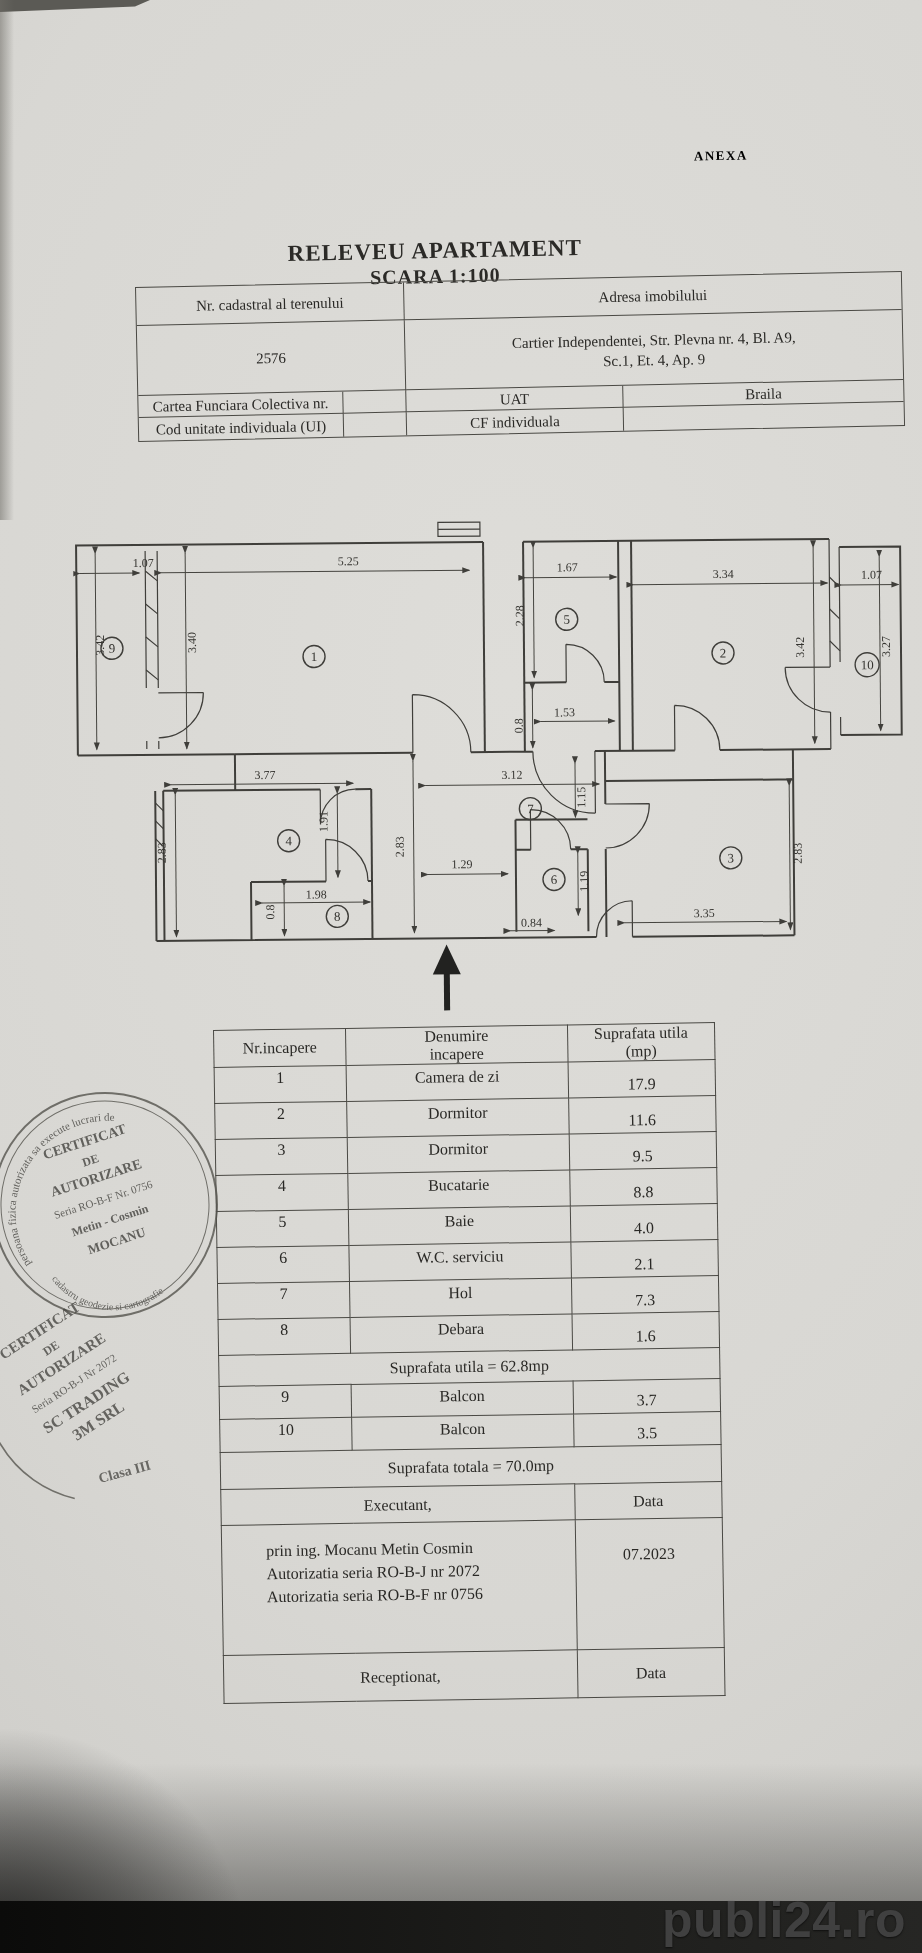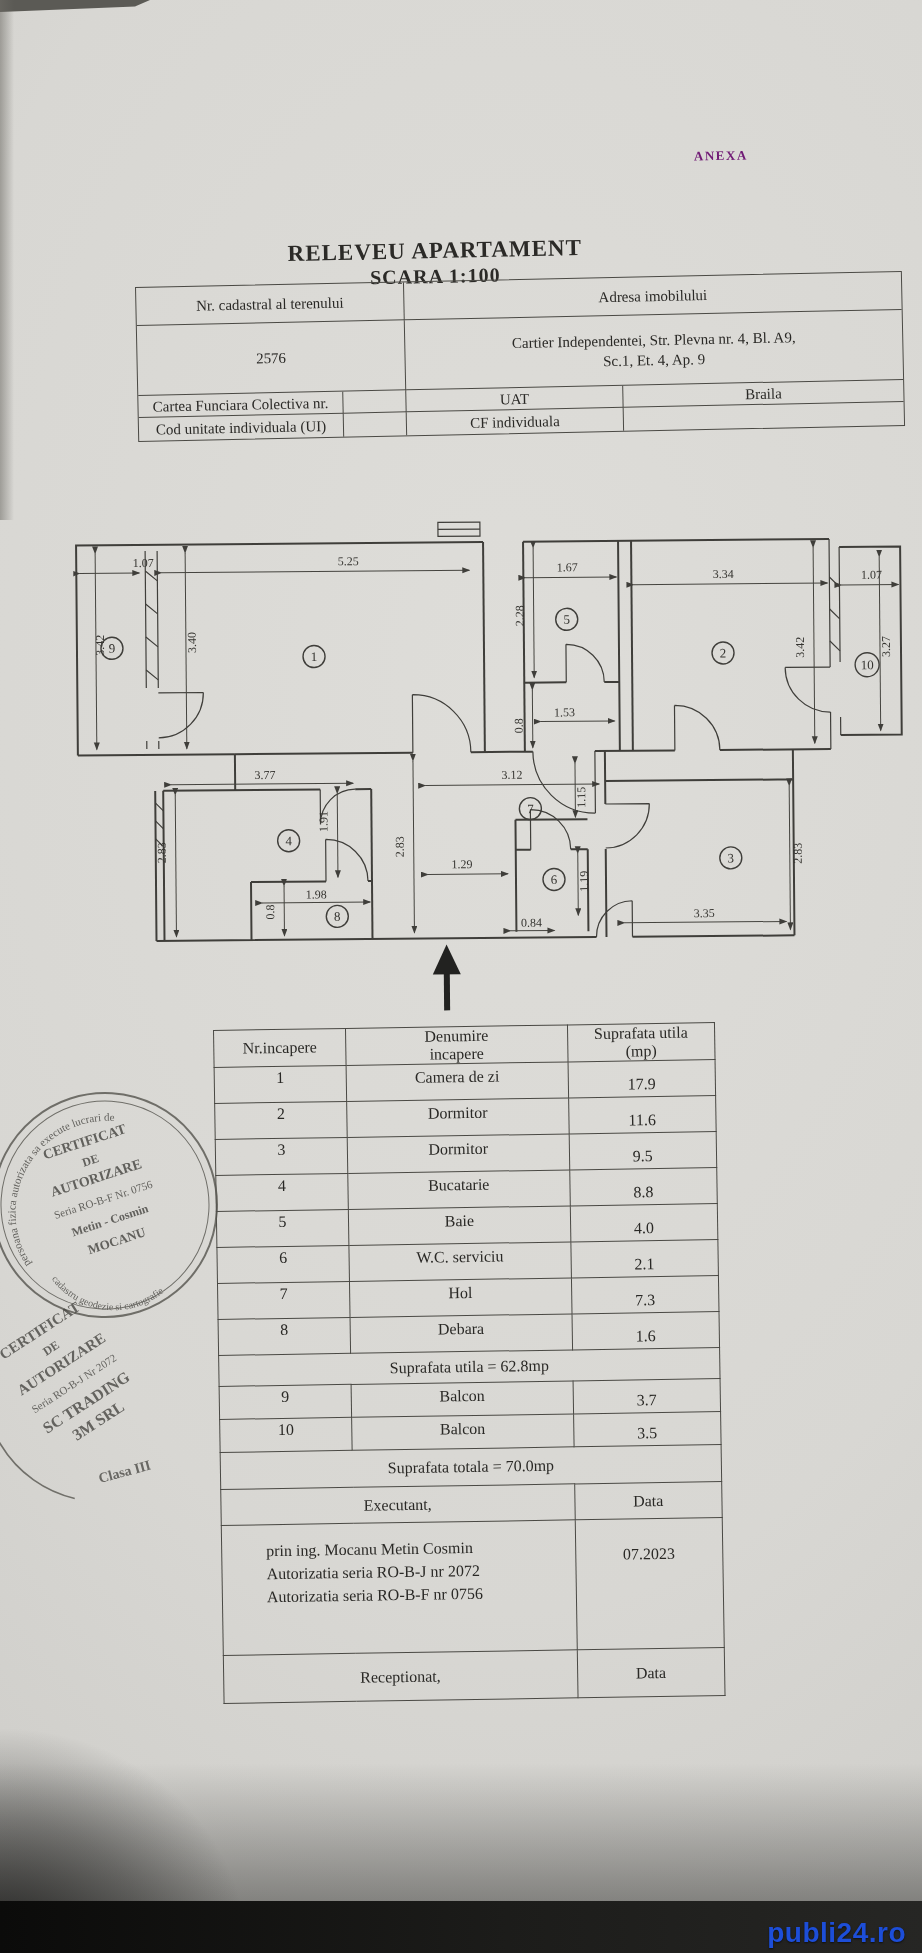--- a/index.html
+++ b/index.html
@@ -29,26 +29,26 @@
     position:absolute;left:0;bottom:0;width:330px;height:300px;
     background:radial-gradient(100% 100% at 0% 100%, rgba(15,15,14,.8) 0%, rgba(15,15,14,.35) 45%, rgba(15,15,14,0) 75%);
   }
   .bottom-bar{
     position:absolute;left:0;bottom:0;width:100%;height:52px;
     background:linear-gradient(to right,#0b0b0a,#1c1c1a 55%,#262624);
   }
   .watermark{
     position:absolute;right:16px;bottom:4px;
     font-family:"Liberation Sans", sans-serif;
-    font-size:28px;font-weight:bold;color:#1d4ed8;letter-spacing:.5px;
+    font-size:50px;font-weight:bold;color:#404040;letter-spacing:.5px;
     text-shadow:0 1px 2px rgba(0,0,0,.6);
   }
   .anexa{
     position:absolute;left:694px;top:148px;
-    font-size:13px;font-weight:bold;letter-spacing:1.5px;color:#701a75;
+    font-size:13px;font-weight:bold;letter-spacing:1.5px;color:#000000;
     transform:rotate(-1deg);
   }
   .title-block{
     position:absolute;left:135px;top:238px;width:600px;text-align:center;
     transform:rotate(-1.2deg);color:#2b2a27;
   }
   .title-main{font-size:23px;font-weight:bold;letter-spacing:1px;}
   .title-scale{font-size:20px;font-weight:bold;letter-spacing:1px;margin-top:1px;}
   
   .htable{

